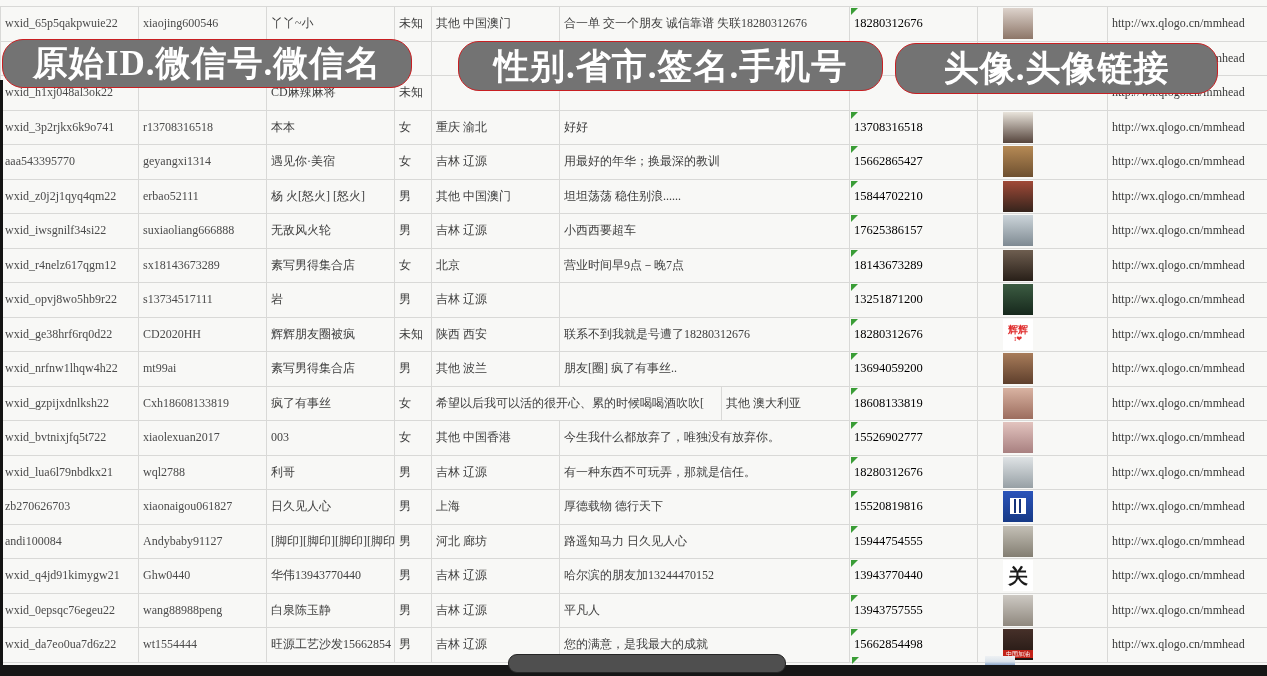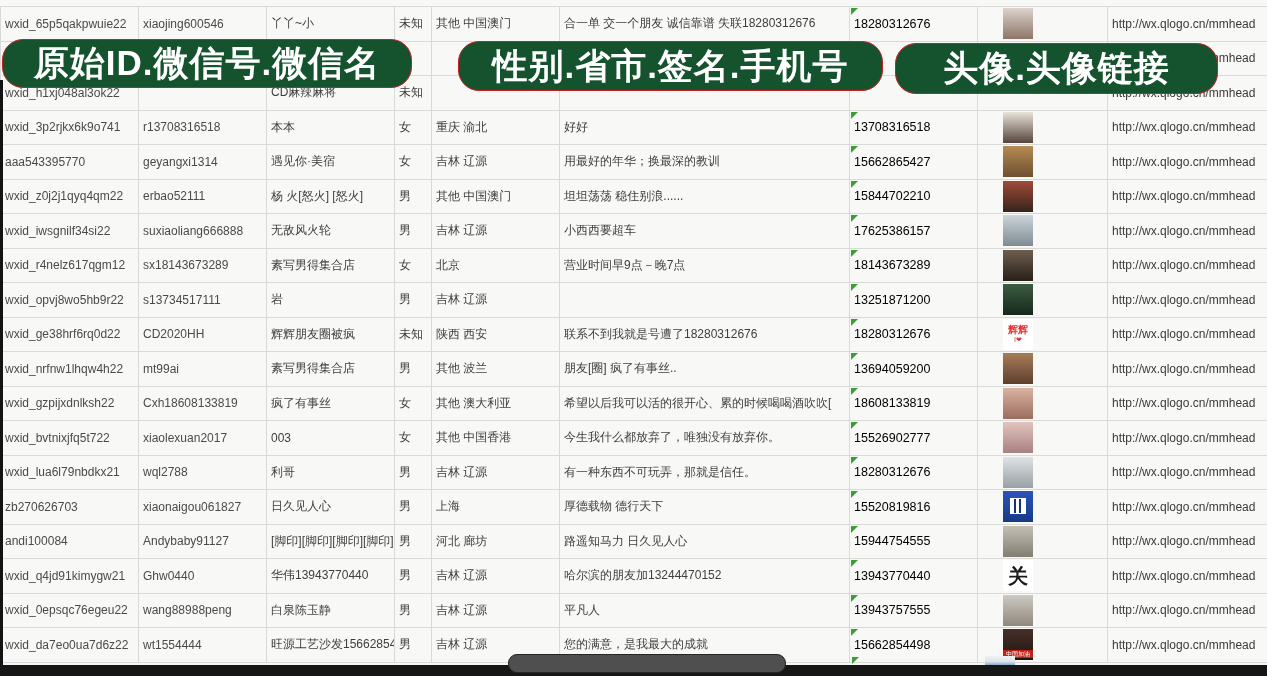--- a/index.html
+++ b/index.html
@@ -1,19 +1,19 @@
 <!DOCTYPE html>
 <html><head>
 <meta charset="utf-8">
 <style>
   html,body{margin:0;padding:0;background:#222;}
   #screen{
     position:relative;width:1267px;height:676px;overflow:hidden;
     background:#f8f8f6;
-    font-family:Liberation Sans, sans-serif;
+    font-family:Liberation Serif, serif;
   }
   
   #grid{position:absolute;left:0;top:6px;width:1267px;border-top:1px solid #d9d9d7;}
   .row{display:flex;height:34.5px;box-sizing:border-box;border-bottom:1px solid #d9d9d7;position:relative;background:transparent;}
   .cell{position:relative;box-sizing:border-box;border-right:1px solid #d9d9d7;display:flex;align-items:center;padding-left:4px;overflow:hidden;}
   .cell:first-child{border-left:1px solid #d9d9d7;}
   .c0{width:139px}.c1{width:128px}.c2{width:128px}.c3{width:37px}
   .c4{width:128px}.c5{width:290px}.c6{width:128px}.c7{width:130px}
   .c8{width:159px;border-right:none}
   .t{font-size:12px;color:#3e3e3e;white-space:nowrap;}
@@ -28,21 +28,21 @@
       display:flex;flex-direction:column;align-items:center;justify-content:center;}
   .avt{font-weight:700;line-height:1;white-space:nowrap;}
   .avsub{font-size:7px;line-height:1;margin-top:1px;}
   .strip{position:absolute;left:0;right:0;bottom:2px;font-size:6px;line-height:8px;
          color:#fff;text-align:center;white-space:nowrap;}
   .av.qr::after{content:"";position:absolute;left:8px;top:8px;width:14px;height:14px;
       background:
         linear-gradient(90deg,#fff 0 3px,#16337a 3px 5px,#fff 5px 8px,#16337a 8px 10px,#fff 10px 14px);
       box-shadow:0 0 0 1px #fff;}
   
-  .banner{position:absolute;background:#14532d;border:1px solid #c81f22;border-radius:21px;
+  .banner{position:absolute;background:#737373;border:1px solid #c81f22;border-radius:21px;
       color:#fff;font-weight:800;display:flex;align-items:center;justify-content:center;
       font-size:35px;letter-spacing:1px;z-index:10;white-space:nowrap;}
   #banner1{left:2px;top:39px;width:408px;height:47px;}
   #banner2{left:458px;top:41px;width:423px;height:48px;}
   #banner3{left:895px;top:43px;width:321px;height:49px;}
   
   #left-edge{position:absolute;left:0;top:80px;width:3px;height:596px;background:#131313;z-index:5;}
   #hscroll-track{position:absolute;left:0;top:665px;width:1267px;height:11px;background:#161616;z-index:6;}
   #hscroll-thumb{position:absolute;left:508px;top:654px;width:276px;height:17px;background:#4f4f4f;
       border:1px solid #262626;border-radius:9px;z-index:7;}
@@ -389,25 +389,25 @@
         </div>
         <div class="cell c1">
           <span class="t">Cxh18608133819</span>
         </div>
         <div class="cell c2">
           <span class="t">疯了有事丝</span>
         </div>
         <div class="cell c3">
           <span class="t">女</span>
         </div>
+        <div class="cell c5">
+          <span class="t">希望以后我可以活的很开心、累的时候喝喝酒吹吹[</span>
+        </div>
         <div class="cell c4">
           <span class="t">其他 澳大利亚</span>
-        </div>
-        <div class="cell c5">
-          <span class="t">希望以后我可以活的很开心、累的时候喝喝酒吹吹[</span>
         </div>
         <div class="cell c6">
           <span class="t">18608133819</span>
           <div class="tri"></div>
         </div>
         <div class="cell c7">
           <div class="av" title="woman-face-photo" style="background: linear-gradient(rgb(217, 179, 162), rgb(156, 109, 94));"></div>
         </div>
         <div class="cell c8">
           <span class="t url">http://wx.qlogo.cn/mmhead</span>

